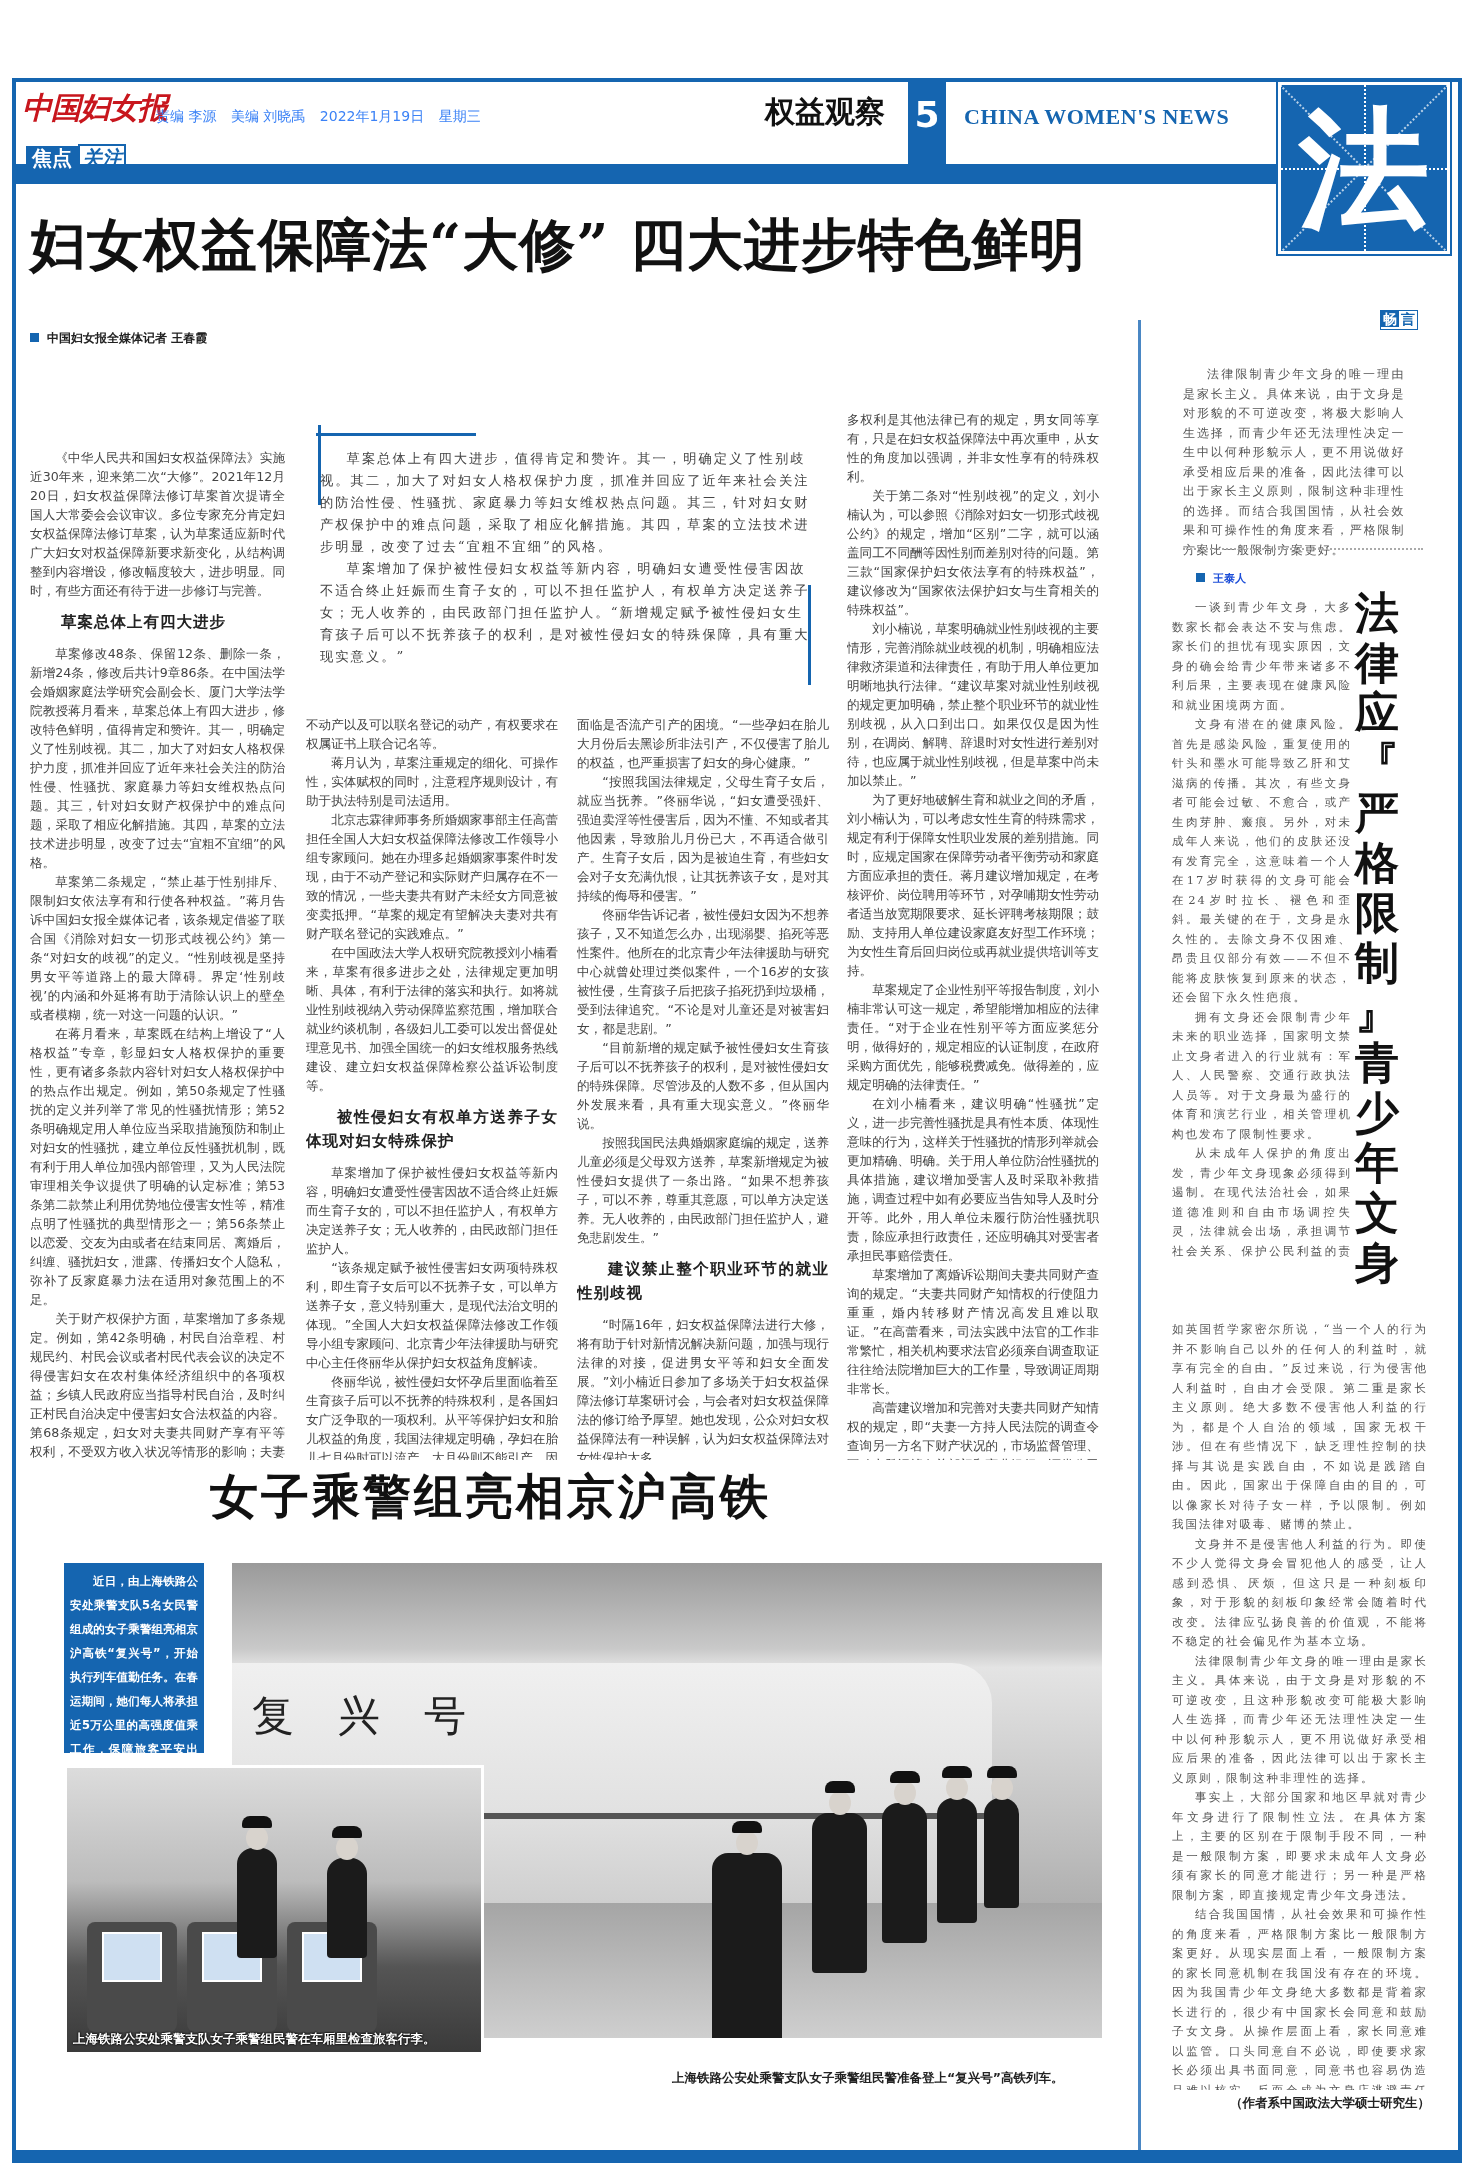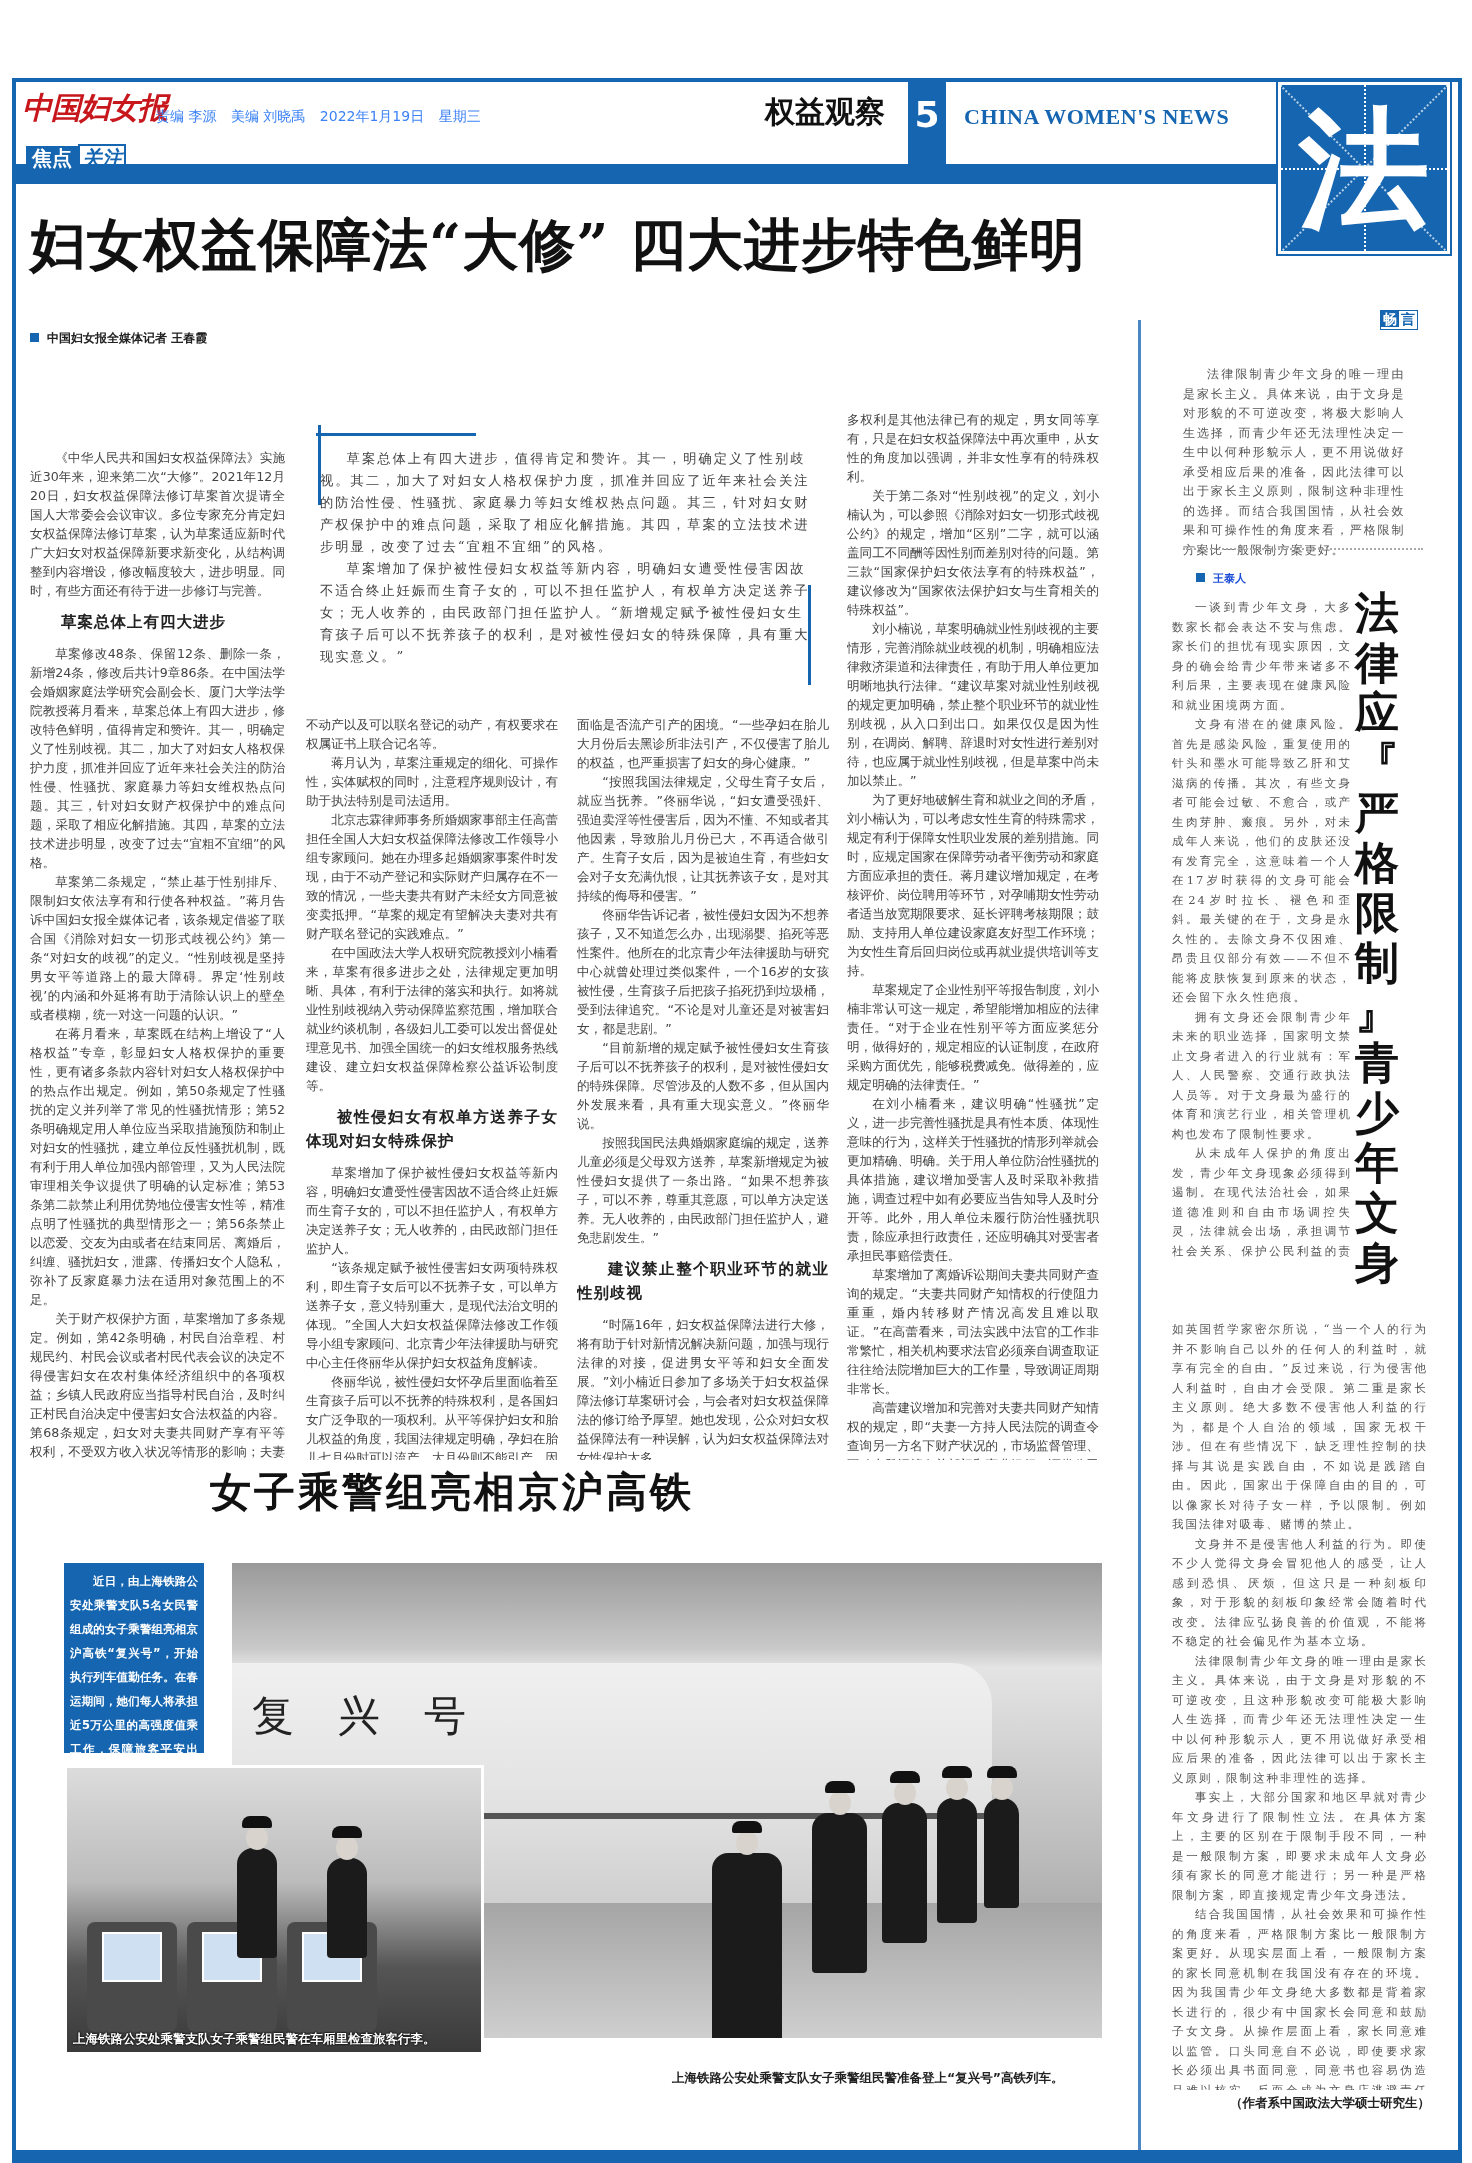--- a/index.html
+++ b/index.html
@@ -48,21 +48,21 @@
   .sb-lead { position: absolute; left: 1183px; top: 365px; width: 222px; font-family: "DejaVu Serif", serif; font-size: 12px; line-height: 19.5px; color: #555; letter-spacing: 1.5px; text-align: justify; }
   .sb-lead p { text-indent: 2em; }
   .sb-divider { position: absolute; left: 1183px; top: 548px; width: 240px; border-top: 2px dotted #aaa; }
   .byline2 { position: absolute; left: 1172px; top: 571px; font-size: 11px; font-weight: bold; color: #1d4ed8; padding-left: 24px; }
   .sb-body { position: absolute; font-family: "DejaVu Serif", serif; font-size: 11.5px; line-height: 19.5px; color: #555; letter-spacing: 2px; text-align: justify; }
   .sb-body p { text-indent: 2em; }
   .sb-vtitle { position: absolute; left: 1352px; top: 588px; width: 50px; font-family: "DejaVu Serif", serif; font-size: 44px; line-height: 50px; color: #111; font-weight: bold; text-align: center; }
   .sb-vtitle span { display: block; }
   .sb-sign { position: absolute; left: 1230px; top: 2095px; font-size: 12.5px; font-weight: bold; color: #222; }
 
-  .photo-title { position: absolute; left: 210px; top: 1465px; font-family: "DejaVu Serif", serif; font-size: 41px; color: #111; letter-spacing: 3px; font-weight: bold; }
+  .photo-title { position: absolute; left: 210px; top: 1465px; font-family: "DejaVu Serif", serif; font-size: 48px; color: #111; letter-spacing: 3px; font-weight: bold; }
   .caption-box { position: absolute; left: 64px; top: 1563px; width: 140px; height: 190px; background: #1565b0; color: #fff; font-size: 11.5px; line-height: 24px; padding: 6px 6px; text-align: justify; font-weight: bold; }
   .caption-box p { text-indent: 2em; }
   .caption-box .credit { text-align: right; text-indent: 0; }
   .photo-main { position: absolute; left: 232px; top: 1563px; width: 870px; height: 475px; background: linear-gradient(180deg, #9a9a9a 0%, #c9c9c9 18%, #e4e4e4 22%, #bdbdbd 60%, #8f8f8f 100%); overflow: hidden; }
   .train { position: absolute; left: 0; top: 100px; width: 760px; height: 240px; background: linear-gradient(180deg, #f0f0f0 0%, #e2e2e2 60%, #cfcfcf 100%); border-radius: 0 40px 0 0; }
   .train-name { position: absolute; left: 20px; top: 25px; font-family: "DejaVu Serif", serif; font-size: 42px; color: #222; letter-spacing: 44px; }
   .train-stripe { position: absolute; left: 0; top: 150px; width: 760px; height: 6px; background: #555; }
   .platform { position: absolute; left: 0; top: 340px; width: 870px; height: 135px; background: linear-gradient(180deg, #a5a5a5, #cfcfcf); }
   .officer { position: absolute; background: #1b1b1b; border-radius: 16px 16px 4px 4px; }
   .officer::before { content: ""; position: absolute; left: 50%; top: -22px; width: 22px; height: 24px; margin-left: -11px; background: #d8d3cd; border-radius: 50%; }

